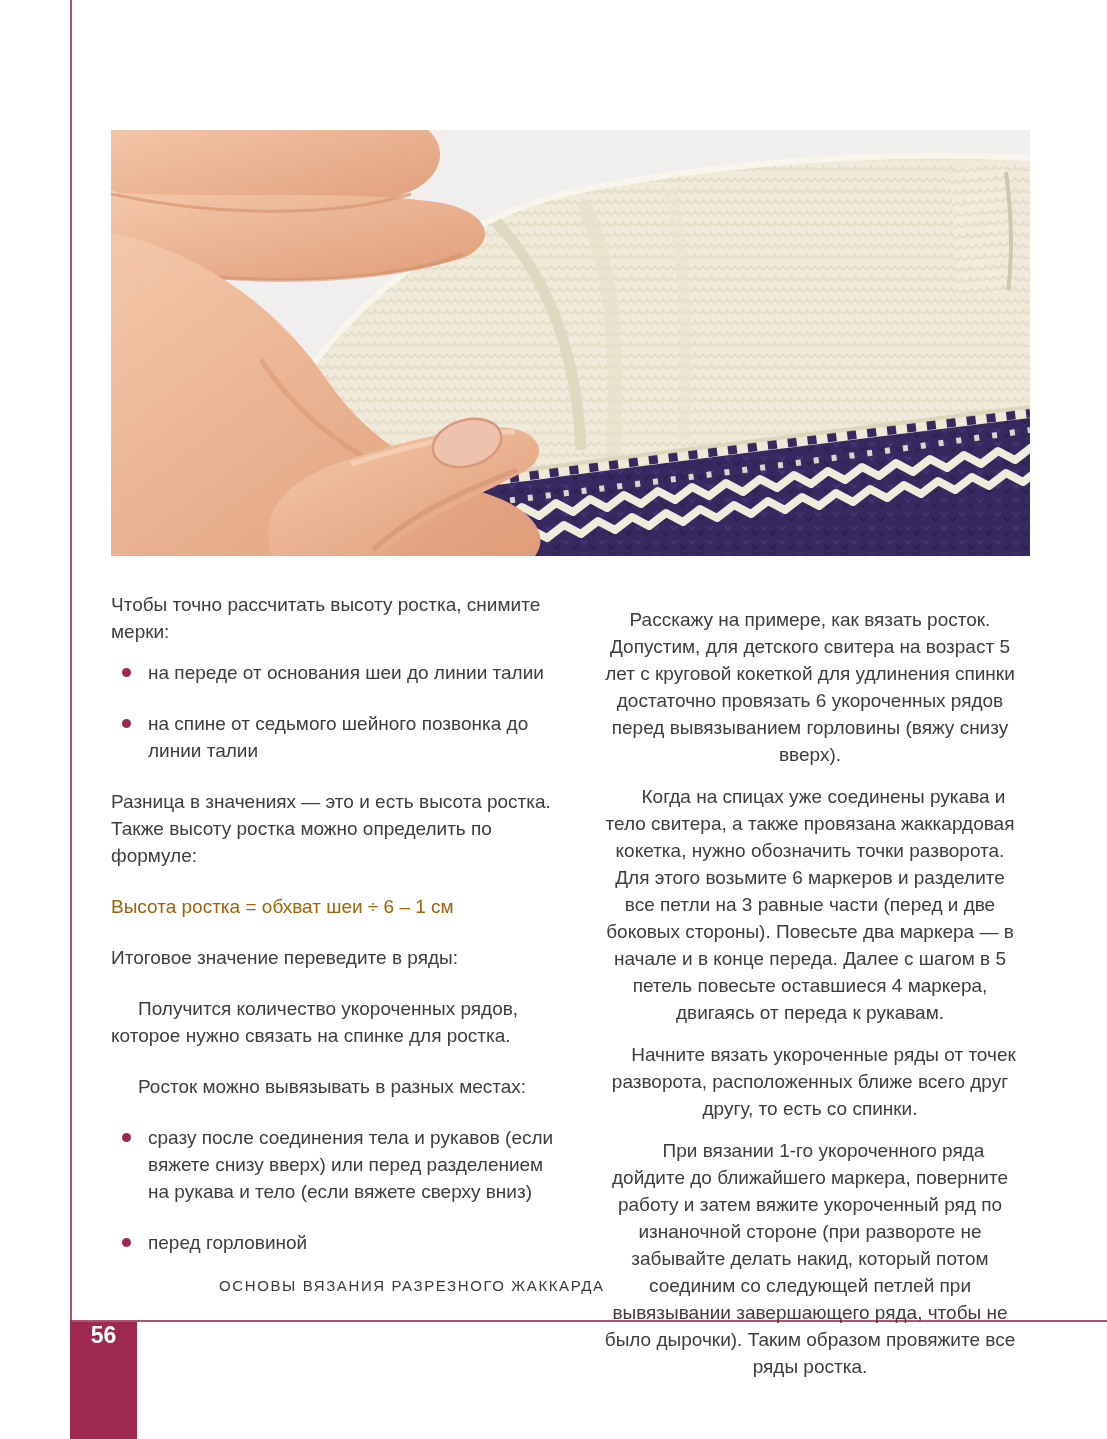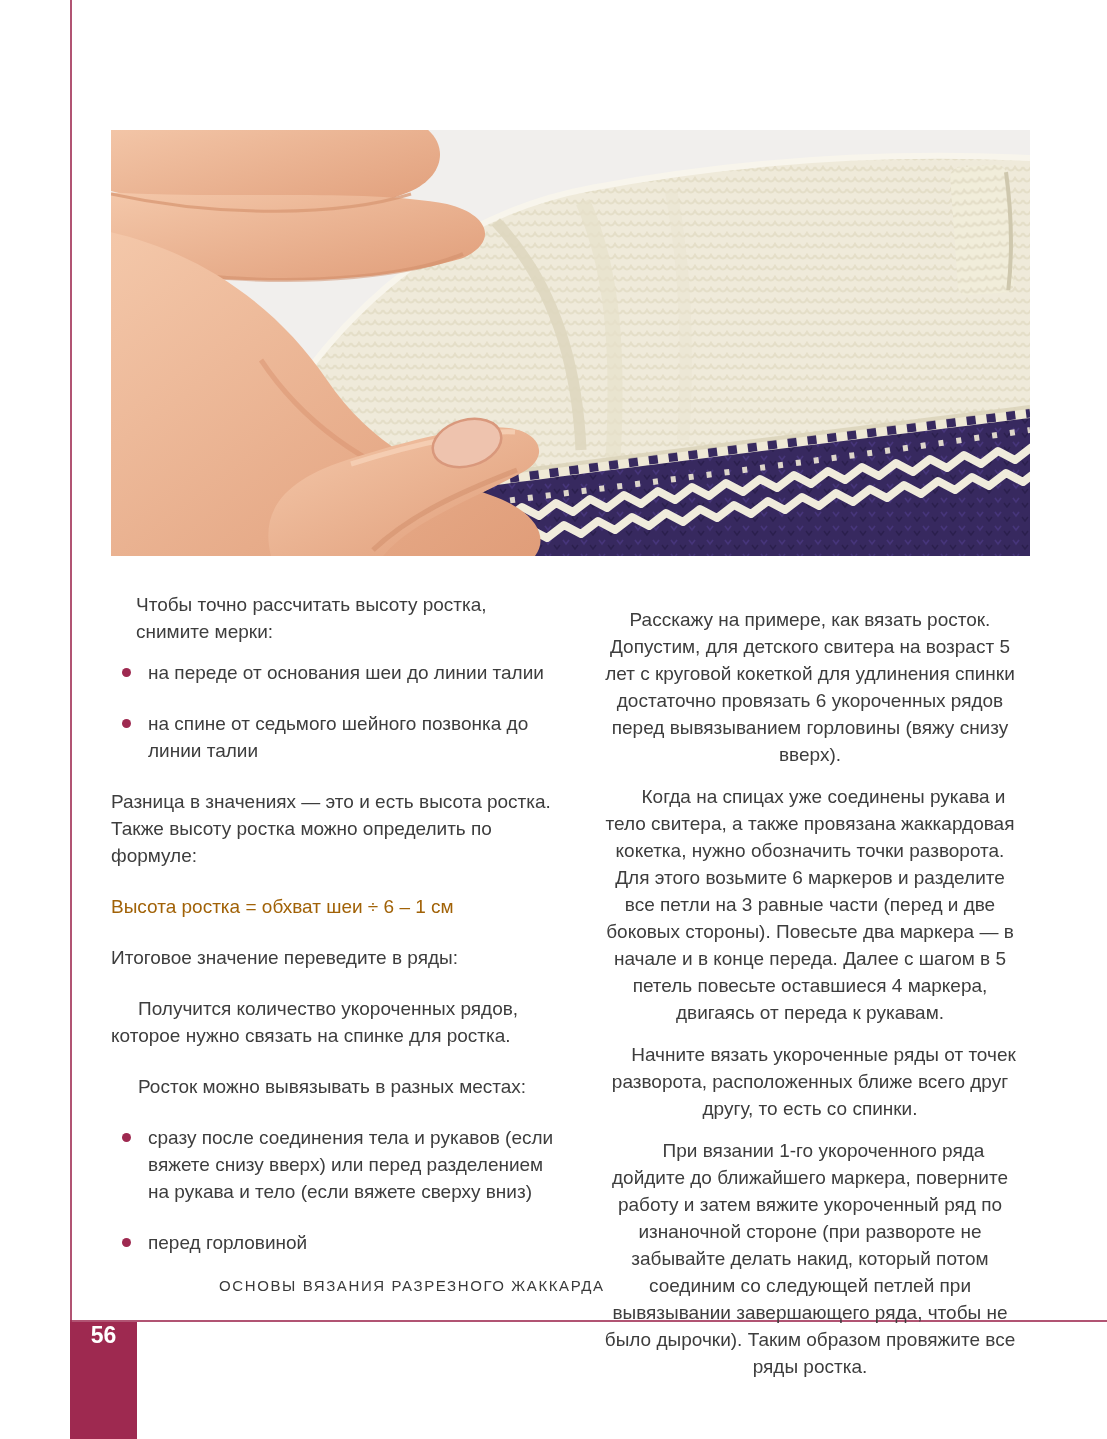--- a/index.html
+++ b/index.html
@@ -16,21 +16,21 @@
   .v-rule{position:absolute;left:70px;top:0;width:2px;height:1322px;background:var(--accent);opacity:.8;}
   .h-rule{position:absolute;left:70px;top:1320px;width:1037px;height:2px;background:var(--accent);opacity:.8;}
   
   .photo{position:absolute;left:111px;top:130px;width:919px;height:426px;}
   .photo svg{display:block;width:100%;height:100%;}
   
   .col{position:absolute;top:591px;font-size:19px;line-height:27px;}
   .col.left{left:111px;width:447px;}
   .col.right{left:584px;width:452px;}
   .col p{margin:0 0 24px 0;}
-  .col p.intro{margin-bottom:14px;margin-left:25px;}
+  .col p.intro{margin-bottom:14px;}
   .col.right p{margin:15px;text-align:center;}
   .indent{text-indent:27px;}
   .formula{font-weight:400;color:#a16207;}
   .formula.pre{white-space:pre-line;}
   .bullets{margin:0 0 22px 0;}
   .bullet{position:relative;padding-left:37px;margin:0;}
   .dot{position:absolute;left:11px;top:9px;width:9px;height:9px;border-radius:50%;background:var(--accent);}
   
   .page-box{
     position:absolute;left:70px;top:1322px;width:67px;height:117px;

